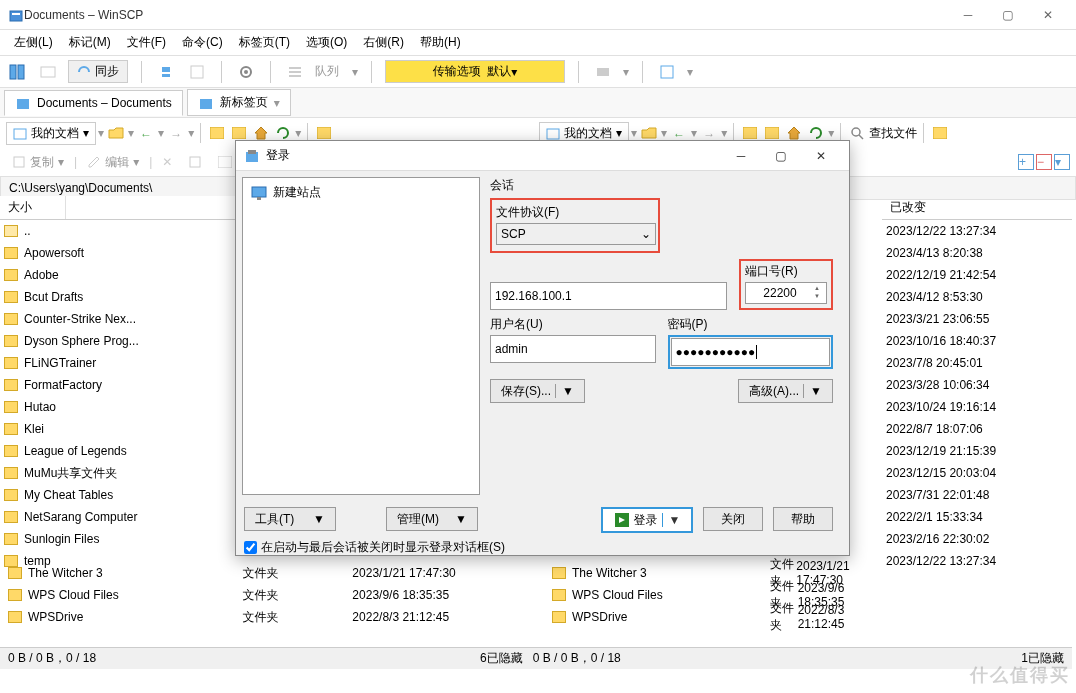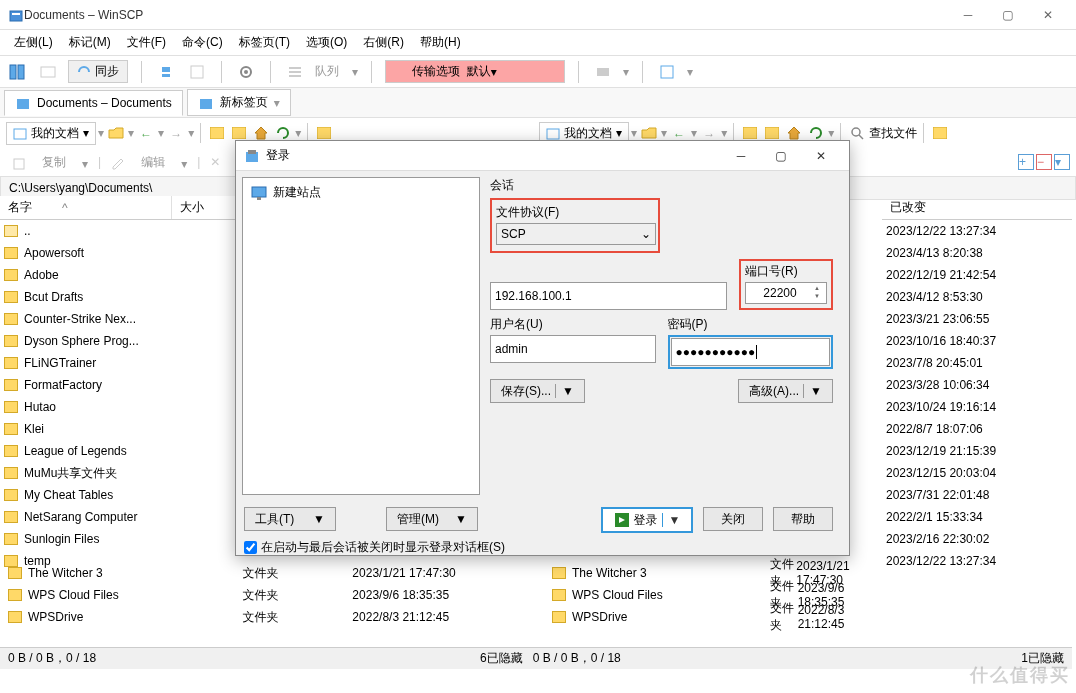--- a/index.html
+++ b/index.html
@@ -6,30 +6,30 @@
 body { font-family: "Microsoft YaHei", "Segoe UI", sans-serif; font-size: 12px; background: #fff; color: #000; width: 1076px; height: 693px; overflow: hidden; position: relative; }
 .titlebar { height: 30px; background: #fff; border-bottom: 1px solid #e0e0e0; display: flex; align-items: center; padding: 0 8px; }
 .titlebar .title { flex: 1; color: #333; }
 .titlebar .win-btn { width: 40px; height: 30px; display: flex; align-items: center; justify-content: center; color: #666; cursor: pointer; }
 .menubar { height: 26px; display: flex; align-items: center; padding: 0 8px; gap: 4px; border-bottom: 1px solid #e0e0e0; }
 .menubar .menu-item { padding: 2px 6px; cursor: pointer; }
 .toolbar1 { height: 32px; display: flex; align-items: center; padding: 0 6px; gap: 9px; border-bottom: 1px solid #e0e0e0; }
 .toolbar1 .tb-btn { width: 22px; height: 22px; display: flex; align-items: center; justify-content: center; cursor: pointer; }
 .toolbar1 .sync-btn { padding: 2px 8px; border: 1px solid #ccc; background: #f0f0f0; cursor: pointer; display: flex; align-items: center; gap: 4px; }
 .toolbar1 .sep { width: 1px; height: 22px; background: #ccc; margin: 0 4px; }
-.toolbar1 .dropdown { padding: 2px 26px; border: 1px solid #ccc; background: #fca5a5; min-width: 180px; display: flex; align-items: center; justify-content: flex-start; }
+.toolbar1 .dropdown { padding: 2px 26px; border: 1px solid #ccc; background: #fde047; min-width: 180px; display: flex; align-items: center; justify-content: center; }
 .tab-bar { height: 30px; display: flex; align-items: center; padding: 0 4px; gap: 4px; border-bottom: 1px solid #e0e0e0; background: #f8f8f8; }
 .tab-bar .tab { padding: 4px 10px; background: #fff; border: 1px solid #ccc; display: flex; align-items: center; gap: 6px; cursor: pointer; }
 .tab-bar .tab.active { background: #fff; border-bottom-color: #fff; }
 .nav-toolbar { height: 30px; display: flex; align-items: center; padding: 0 6px; gap: 2px; }
 .nav-toolbar .pane-nav { flex: 1; display: flex; align-items: center; gap: 2px; }
 .nav-toolbar .drive-dd { padding: 2px 6px; border: 1px solid #ccc; background: #fff; display: flex; align-items: center; gap: 4px; min-width: 90px; }
 .nav-toolbar .nav-ic { width: 20px; height: 20px; display: flex; align-items: center; justify-content: center; cursor: pointer; }
 .file-toolbar { height: 28px; display: flex; align-items: center; padding: 0 6px; gap: 4px; }
-.file-toolbar .ft-btn { padding: 2px 6px; display: flex; align-items: flex-end; gap: 16px; color: #999; }
+.file-toolbar .ft-btn { padding: 2px 6px; display: flex; align-items: center; gap: 4px; color: #999; }
 .pathbar { height: 24px; display: flex; align-items: center; padding: 0 8px; background: #f5f5f5; border: 1px solid #e0e0e0; }
 .file-header { height: 24px; display: flex; background: #fff; border-bottom: 1px solid #ccc; }
 .file-header .col { padding: 4px 8px; border-right: 1px solid #e0e0e0; display: flex; align-items: center; }
 .file-list { }
 .file-row { height: 22px; display: flex; align-items: center; padding: 0 4px; }
 .file-row .folder-ic { width: 14px; height: 12px; background: #ffd968; border: 1px solid #d4a928; margin-right: 6px; flex-shrink: 0; }
 .file-row .up-ic { width: 14px; height: 12px; background: #ffe9a8; border: 1px solid #d4a928; margin-right: 6px; flex-shrink: 0; }
 .c-name { width: 175px; overflow: hidden; text-overflow: ellipsis; white-space: nowrap; }
 .c-size { width: 66px; }
 .c-type { width: 110px; }
@@ -326,24 +326,20 @@
     <span class="nav-ic" style="border:1px solid #5a9ed6; width:16px; height:16px; color:#5a9ed6; justify-content:center">▾</span>
   </div>
 </div>
 
 <div class="pathbar">
   <span>C:\Users\yang\Documents\</span>
 </div>
 
 <div style="position:absolute; left:0; top:196px; width:237px;">
   <div class="file-header">
-    <div class="col c-name">
-        <span>名字</span> 
-        <span style="margin-left:30px;color:#888">^</span>
-      </div>
     <div class="col c-size">大小</div>
   </div>
   <div class="file-list" id="left-files">
       <div class="file-row">
         <div class="up-ic"></div>
         <div class="c-name">..</div>
       </div>
       <div class="file-row">
         <div class="folder-ic"></div>
         <div class="c-name">Apowersoft</div>

